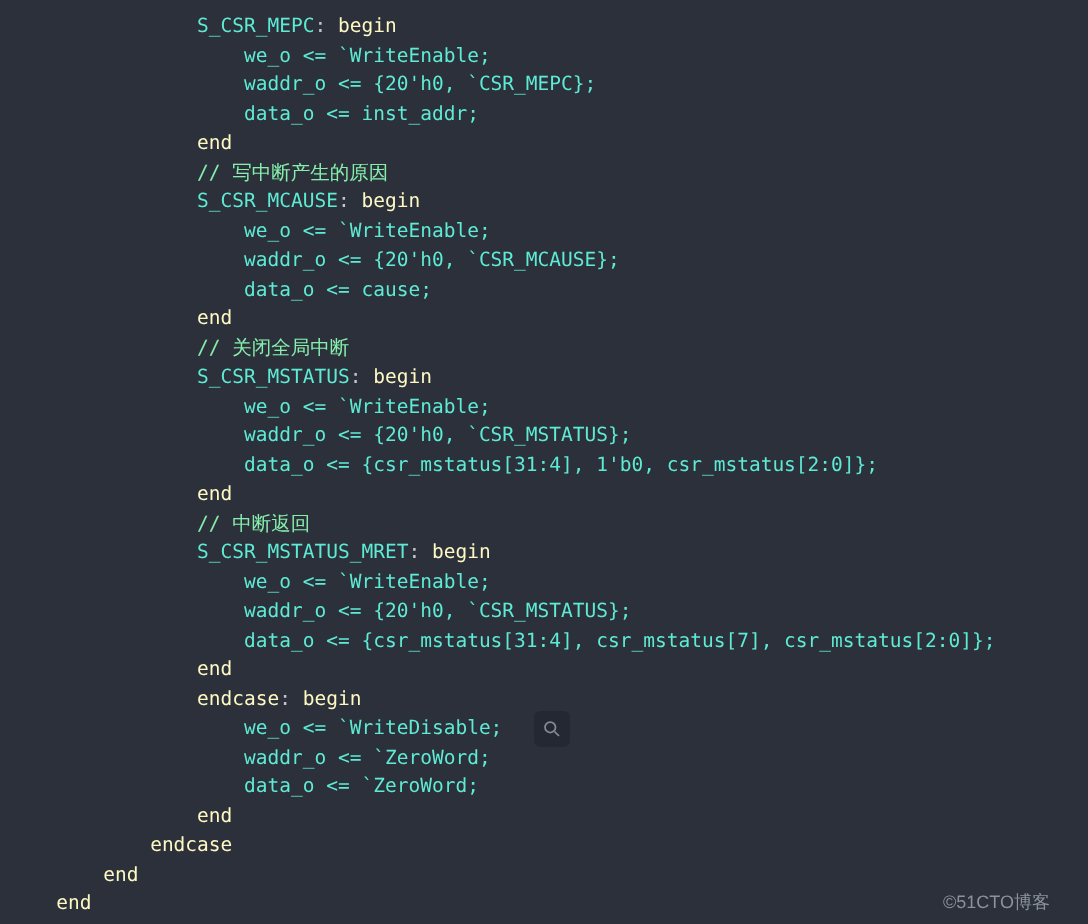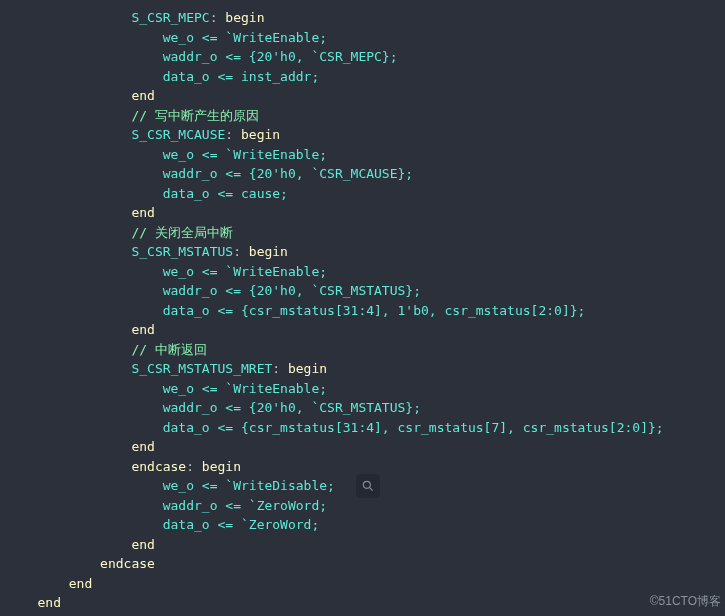--- a/index.html
+++ b/index.html
@@ -20,21 +20,21 @@
     padding: 8px 0 8px 14px;
     white-space: pre;
   }
   .kw   { color: #fef9c3; }   
   .lbl  { color: #5eead4; }   
   .op   { color: #c0c5ce; }   
   .cmt  { color: #86efac; text-align: center; }   
   .pl   { color: #c0c5ce; }
   .watermark {
     position: absolute;
-    right: 4px;
+    right: 25px;
     bottom: 6px;
     color: #8b929e;
     font-size: 12px;
     font-family: sans-serif;
   }
   .search-icon {
     position: absolute;
     right: 345px;
     bottom: 118px;
     width: 24px;

